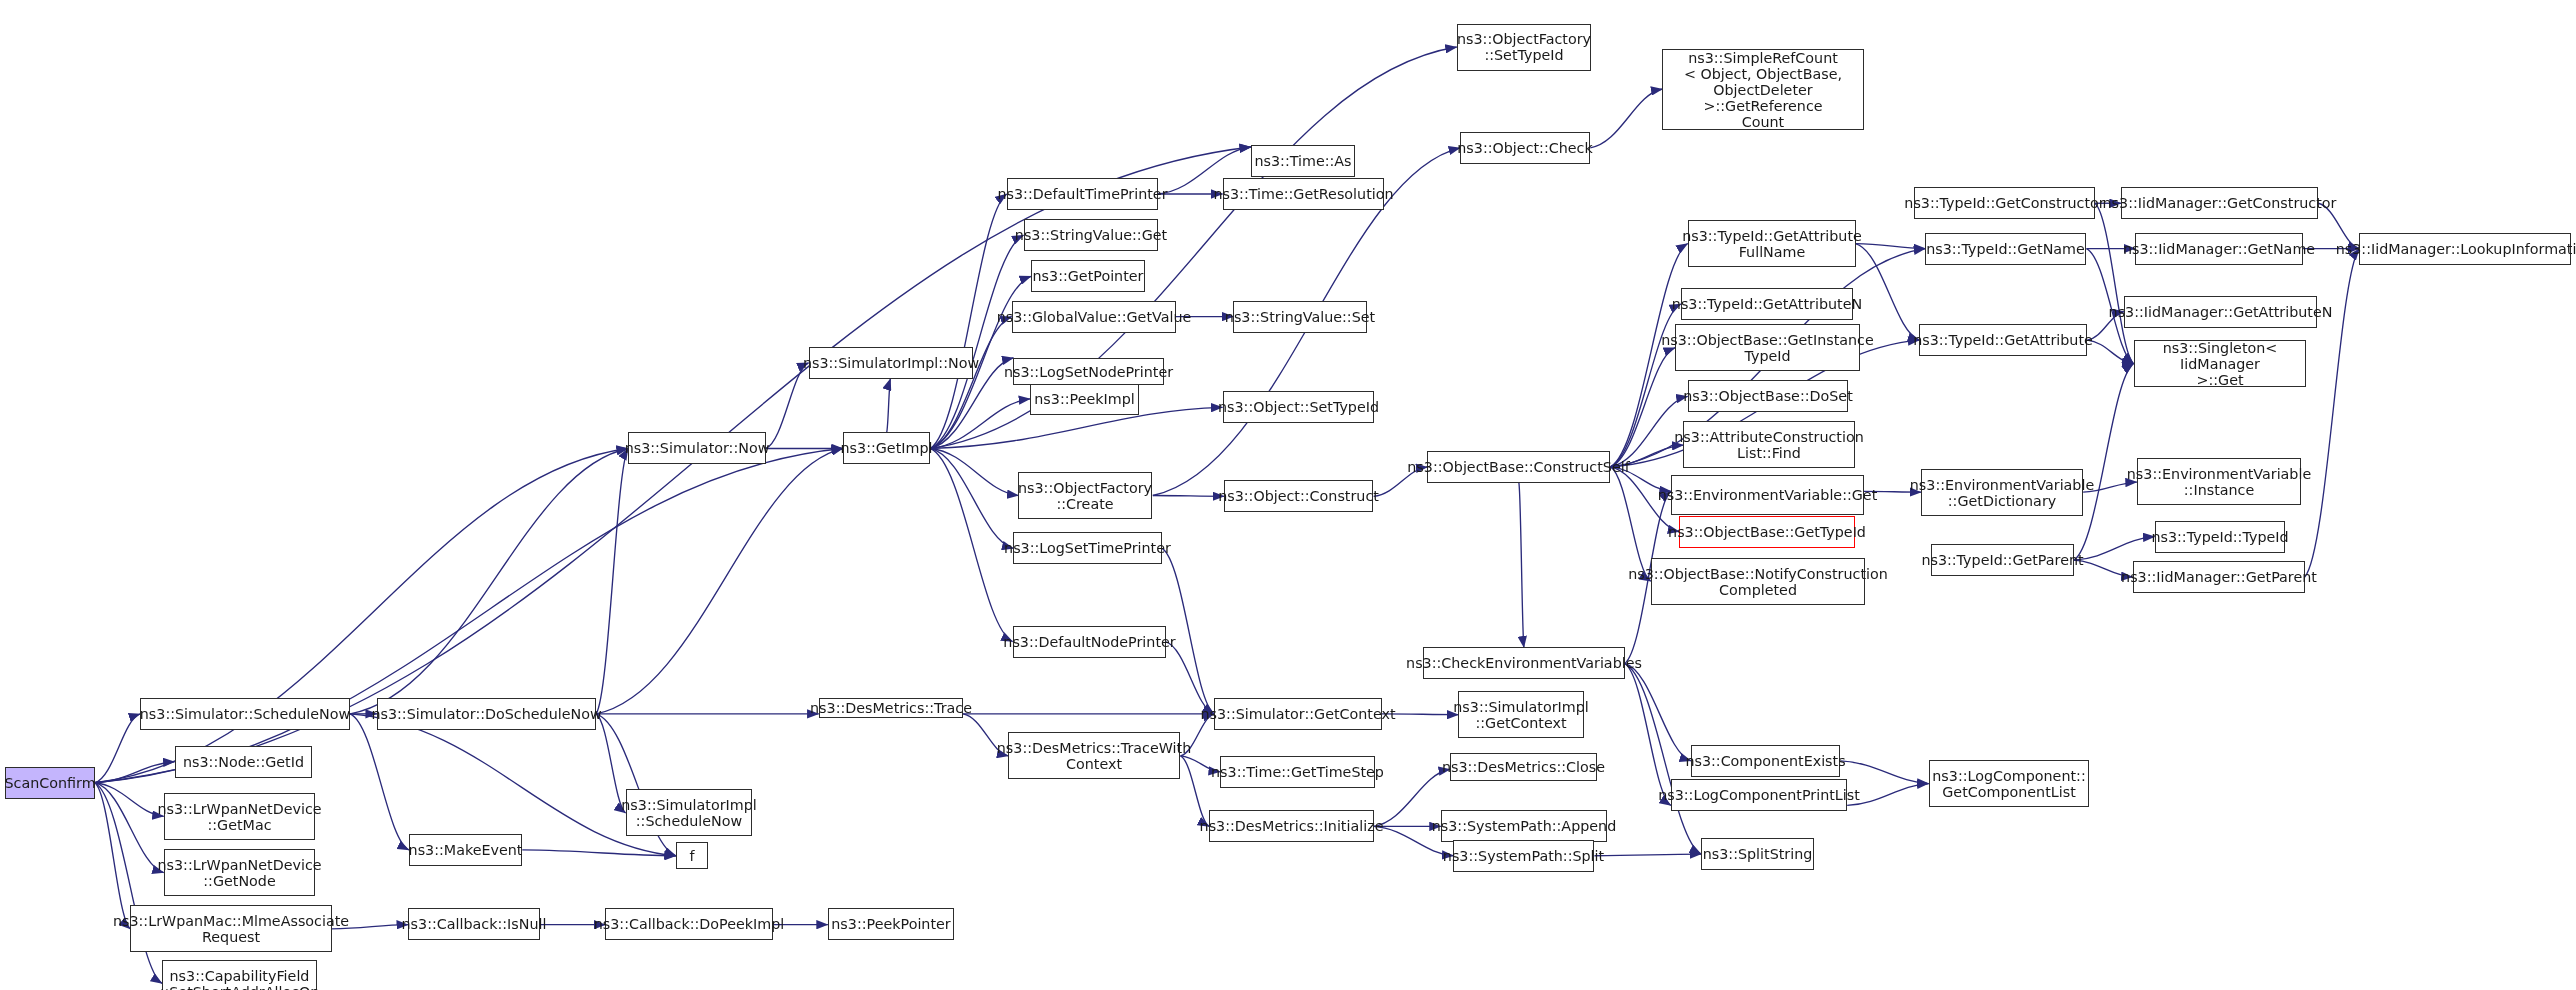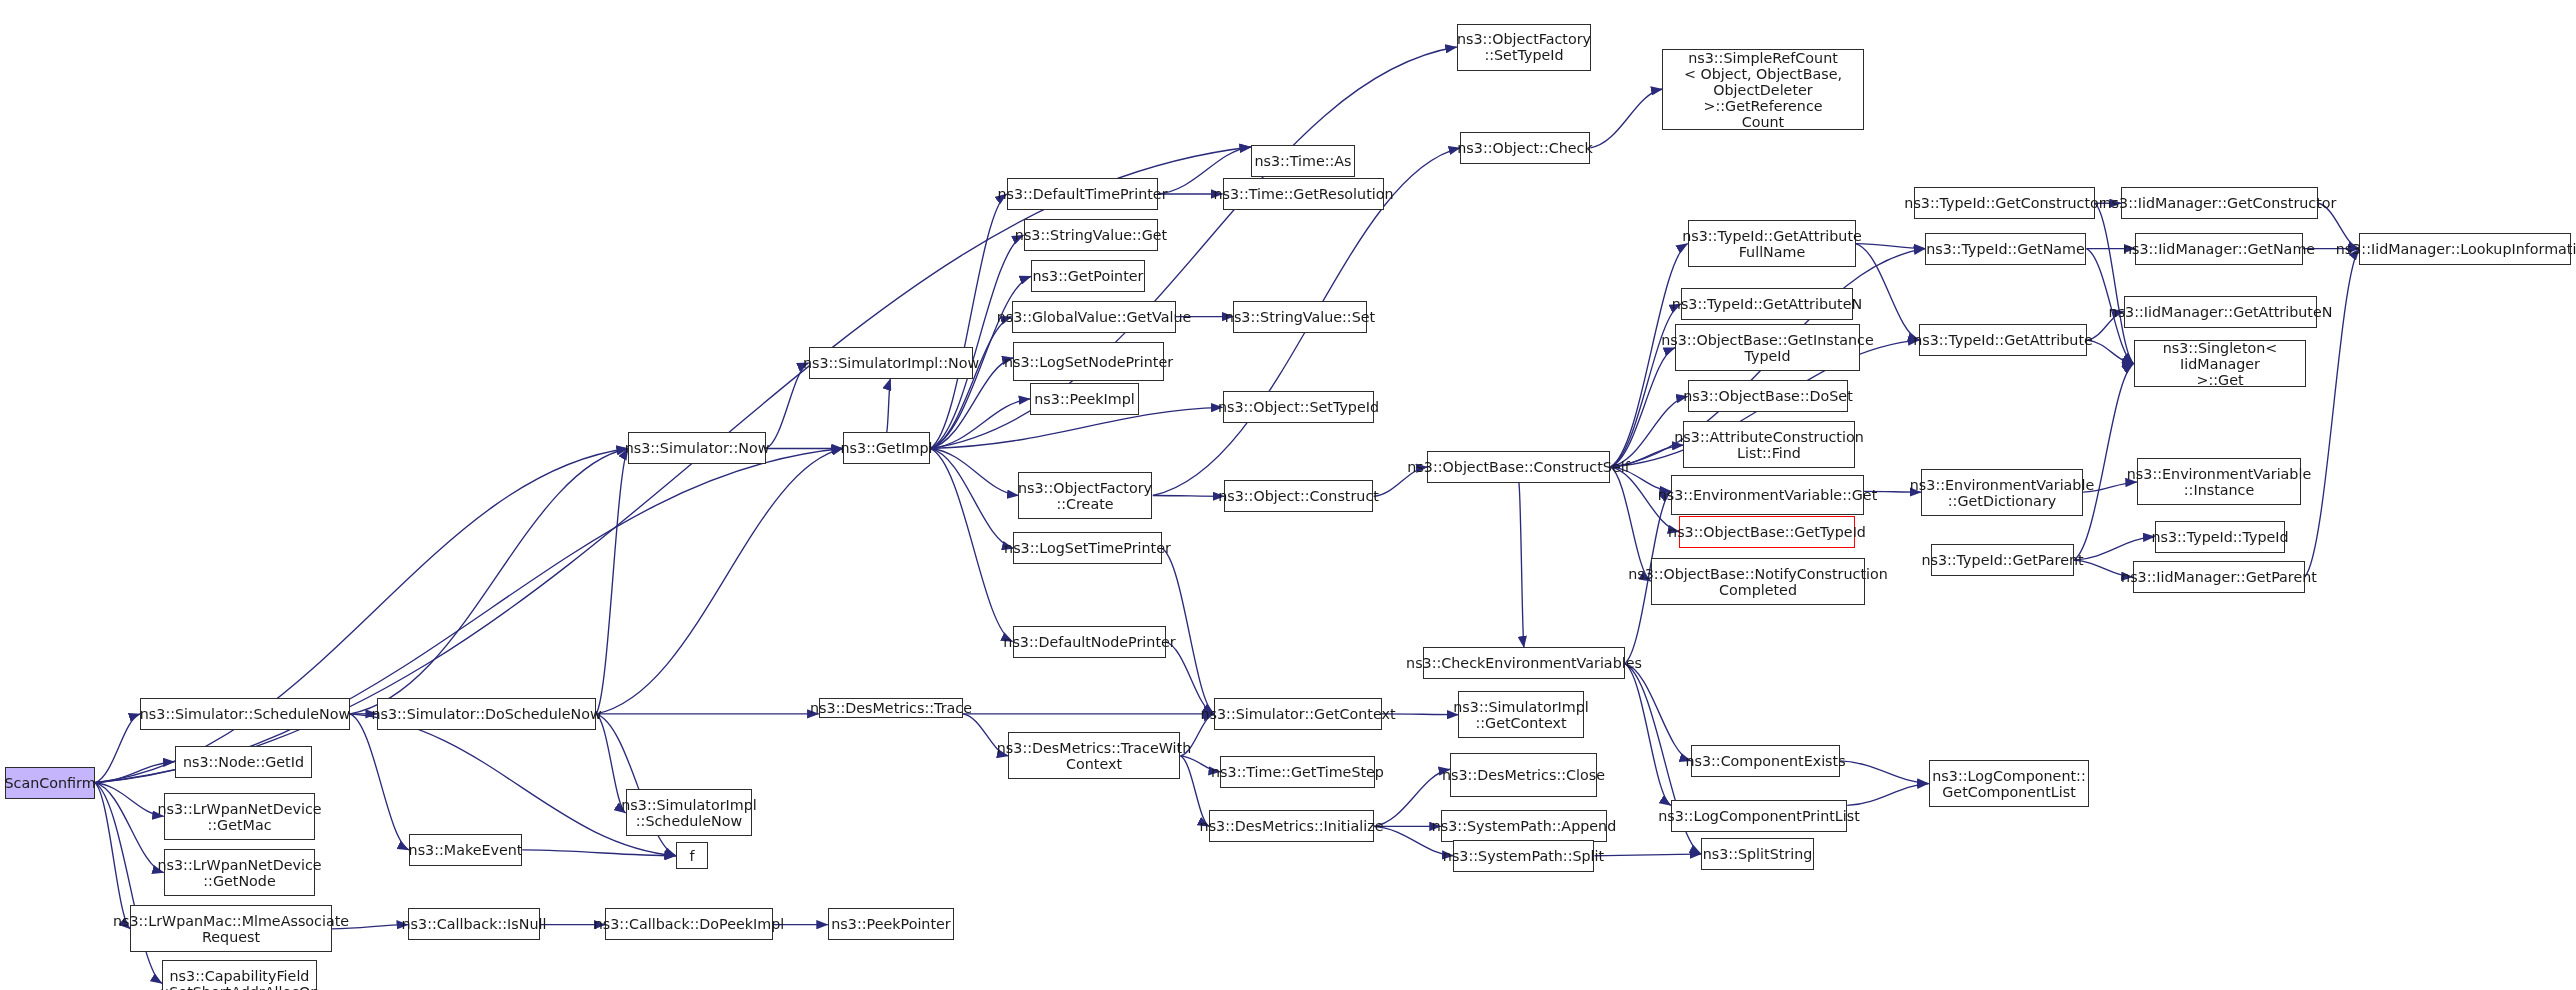--- a/index.html
+++ b/index.html
@@ -175,34 +175,34 @@
       <div class="node" style="left: 605px; top: 908px; width: 168px; height: 32px;">ns3::Callback::DoPeekImpl</div>
       <div class="node" style="left: 828px; top: 908px; width: 126px; height: 32px;">ns3::PeekPointer</div>
       <div class="node" style="left: 819px; top: 698px; width: 144px; height: 20px;">ns3::DesMetrics::Trace</div>
       <div class="node" style="left: 1008px; top: 732px; width: 172px; height: 47px;">ns3::DesMetrics::TraceWith
 Context</div>
       <div class="node" style="left: 1214px; top: 698px; width: 168px; height: 32px;">ns3::Simulator::GetContext</div>
       <div class="node" style="left: 1458px; top: 691px; width: 126px; height: 47px;">ns3::SimulatorImpl
 ::GetContext</div>
       <div class="node" style="left: 1220px; top: 756px; width: 155px; height: 32px;">ns3::Time::GetTimeStep</div>
       <div class="node" style="left: 1209px; top: 810px; width: 165px; height: 32px;">ns3::DesMetrics::Initialize</div>
-      <div class="node" style="left: 1450px; top: 753px; width: 147px; height: 44px;">ns3::DesMetrics::Close</div>
+      <div class="node" style="left: 1450px; top: 753px; width: 147px; height: 28px;">ns3::DesMetrics::Close</div>
       <div class="node" style="left: 1441px; top: 810px; width: 166px; height: 32px;">ns3::SystemPath::Append</div>
       <div class="node" style="left: 1453px; top: 840px; width: 141px; height: 32px;">ns3::SystemPath::Split</div>
       <div class="node" style="left: 1691px; top: 745px; width: 149px; height: 32px;">ns3::ComponentExists</div>
-      <div class="node" style="left: 1671px; top: 800px; width: 176px; height: 32px;">ns3::LogComponentPrintList</div>
+      <div class="node" style="left: 1671px; top: 779px; width: 176px; height: 32px;">ns3::LogComponentPrintList</div>
       <div class="node" style="left: 1701px; top: 838px; width: 113px; height: 32px;">ns3::SplitString</div>
       <div class="node" style="left: 1929px; top: 760px; width: 160px; height: 47px;">ns3::LogComponent::
 GetComponentList</div>
       <div class="node" style="left: 1013px; top: 626px; width: 153px; height: 32px;">ns3::DefaultNodePrinter</div>
       <div class="node" style="left: 1013px; top: 532px; width: 149px; height: 32px; text-align: right;">ns3::LogSetTimePrinter</div>
       <div class="node" style="left: 1018px; top: 472px; width: 134px; height: 47px;">ns3::ObjectFactory
 ::Create</div>
       <div class="node" style="left: 1030px; top: 383px; width: 109px; height: 32px;">ns3::PeekImpl</div>
-      <div class="node" style="left: 1013px; top: 342px; width: 151px; height: 39px;">ns3::LogSetNodePrinter</div>
+      <div class="node" style="left: 1013px; top: 358px; width: 151px; height: 27px;">ns3::LogSetNodePrinter</div>
       <div class="node" style="left: 1012px; top: 301px; width: 164px; height: 32px;">ns3::GlobalValue::GetValue</div>
       <div class="node" style="left: 1031px; top: 260px; width: 114px; height: 32px;">ns3::GetPointer</div>
       <div class="node" style="left: 1024px; top: 219px; width: 134px; height: 32px;">ns3::StringValue::Get</div>
       <div class="node" style="left: 1007px; top: 178px; width: 151px; height: 32px;">ns3::DefaultTimePrinter</div>
       <div class="node" style="left: 1223px; top: 178px; width: 161px; height: 32px;">ns3::Time::GetResolution</div>
       <div class="node" style="left: 1233px; top: 301px; width: 134px; height: 32px;">ns3::StringValue::Set</div>
       <div class="node" style="left: 1251px; top: 131px; width: 104px; height: 32px; margin-top: 14px;">ns3::Time::As</div>
       <div class="node" style="left: 1223px; top: 391px; width: 151px; height: 32px;">ns3::Object::SetTypeId</div>
       <div class="node" style="left: 1224px; top: 480px; width: 149px; height: 32px;">ns3::Object::Construct</div>
       <div class="node" style="left: 1423px; top: 647px; width: 202px; height: 32px;">ns3::CheckEnvironmentVariables</div>

